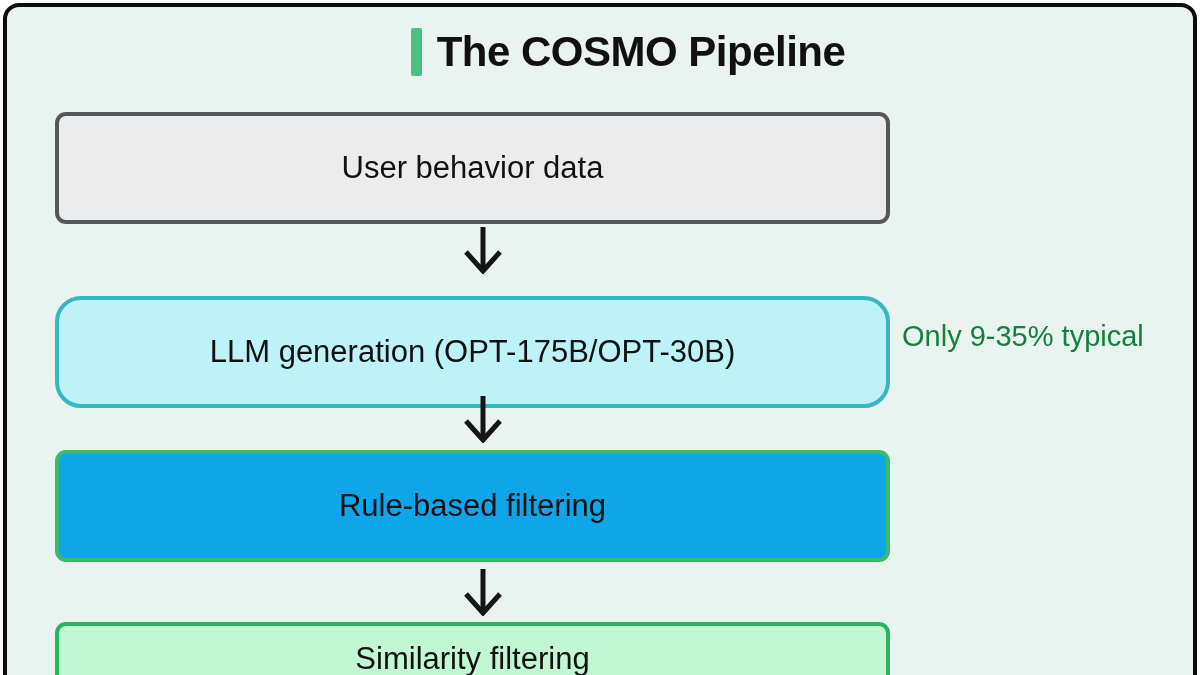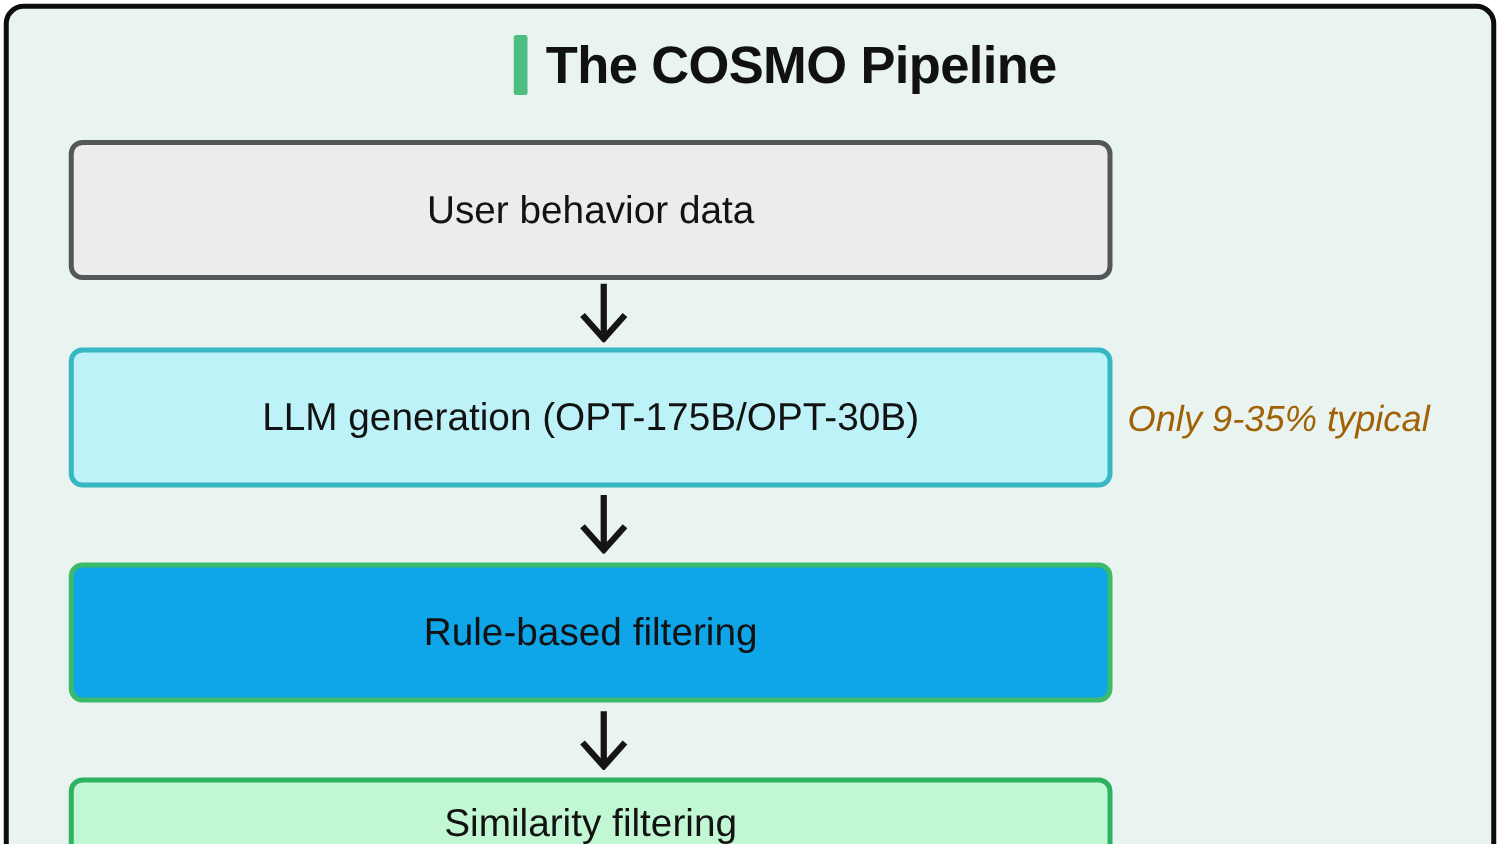--- a/index.html
+++ b/index.html
@@ -72,22 +72,21 @@
     left: 461px;
     width: 44px;
     height: 48px;
   }
   .down-arrow svg { display: block; }
   .side-note {
     position: absolute;
     left: 902px;
     top: 320px;
     font-size: 29px;
-    font-style: italic;
-    color: #a16207;
+    color: #15803d;
     white-space: nowrap;
   }
 </style>
 </head>
 <body>
 
 <div class="frame" style="background-color: rgb(233, 243, 239); border-color: rgb(13, 13, 13);"></div>
 
 <div class="title-row">
   <div class="accent-bar" style="background-color: rgb(78, 189, 129);"></div>
@@ -98,21 +97,21 @@
   <div class="box-line">User behavior data</div>
 </div>
 
 <div class="down-arrow" style="top:226px">
   <svg width="44" height="48" viewBox="0 0 44 48">
     <line x1="22" y1="1" x2="22" y2="42" stroke="#151515" stroke-width="5"></line>
     <polyline points="5,26 22,45 39,26" fill="none" stroke="#151515" stroke-width="5"></polyline>
   </svg>
 </div>
 
-<div class="flow-box" style="top: 278px; background-color: rgb(189, 243, 248); border-color: rgb(54, 183, 194);">
+<div class="flow-box" style="top: 296px; background-color: rgb(189, 243, 248); border-color: rgb(54, 183, 194); border-radius: 26px;">
   <div class="box-line">LLM generation (OPT-175B/OPT-30B)</div>
 </div>
 
 <div class="side-note">Only 9-35% typical</div>
 
 <div class="down-arrow" style="top:395px">
   <svg width="44" height="48" viewBox="0 0 44 48">
     <line x1="22" y1="1" x2="22" y2="42" stroke="#151515" stroke-width="5"></line>
     <polyline points="5,26 22,45 39,26" fill="none" stroke="#151515" stroke-width="5"></polyline>
   </svg>

